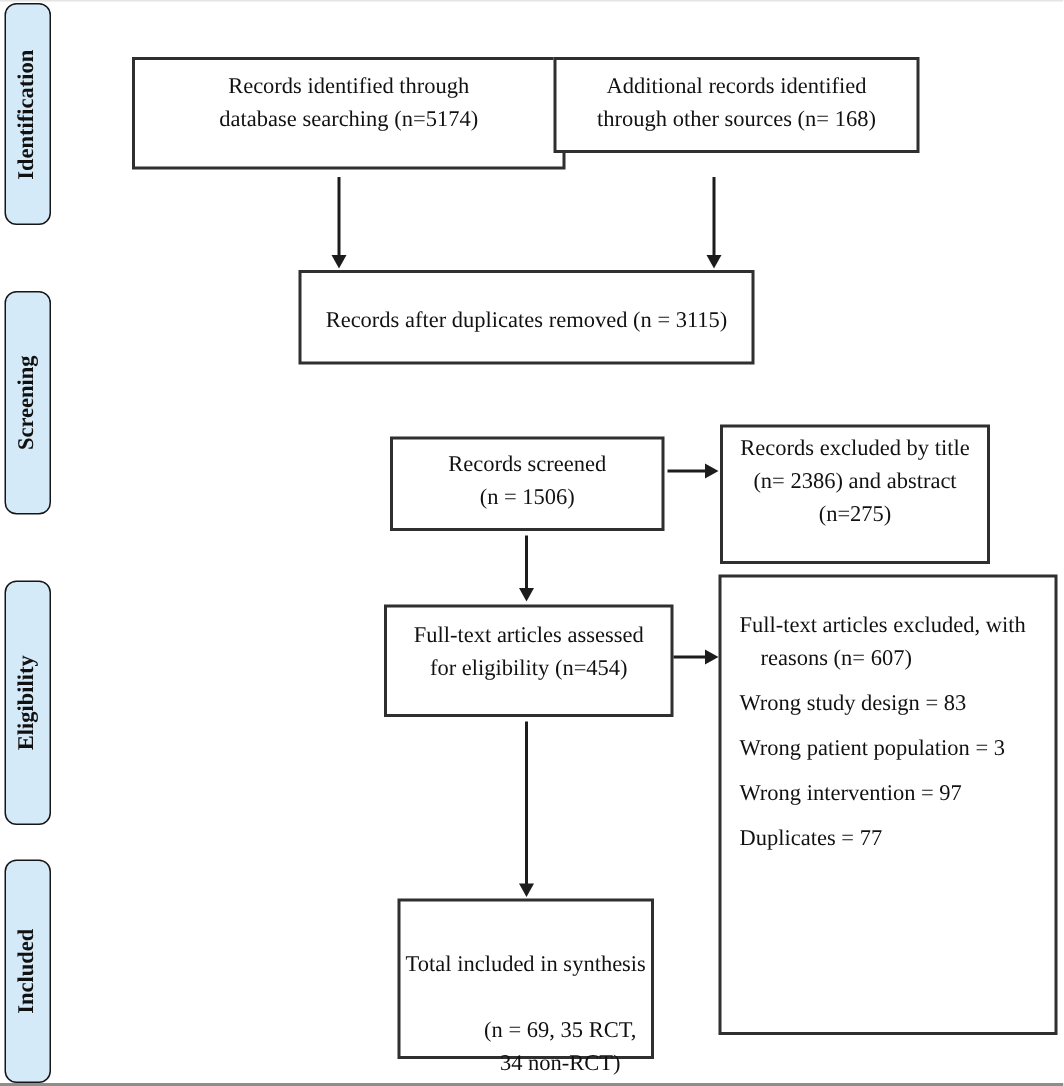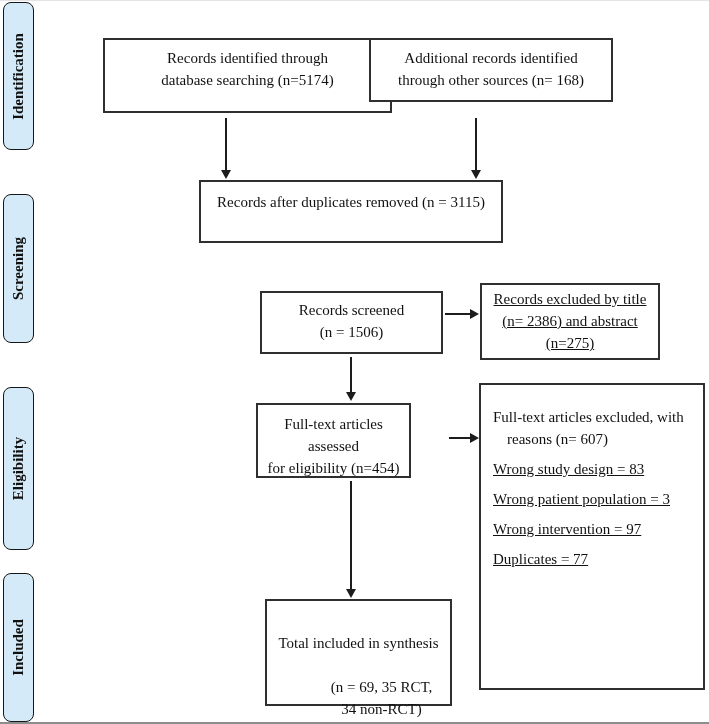--- a/index.html
+++ b/index.html
@@ -40,21 +40,21 @@
     background: #fff;
     border: 2px solid #2f2f2f;
     box-sizing: border-box;
     font-size: 15px;
     line-height: 22px;
     text-align: center;
     white-space: pre-line;
   }
   .fbox.left-align { text-align: left; white-space: normal; }
   .reason-title-line2 { padding-left: 14px; }
-  .reason-item { white-space: pre-line; margin-top: 8px; text-decoration: underline; }
+  .reason-item { white-space: pre-line; margin-top: 8px; }
   .offset-lines { padding-left: 46px; white-space: pre-line; }
   
   .vline { position: absolute; width: 2px; background: #1c1c1c; }
   .hline { position: absolute; height: 2px; background: #1c1c1c; }
   .ah-down {
     position: absolute; width: 0; height: 0;
     border-left: 5px solid transparent;
     border-right: 5px solid transparent;
     border-top: 9px solid #1c1c1c;
   }
@@ -77,50 +77,50 @@
 <div class="stage" style="top:194px; height:149px;">
   <span class="vtext">Screening</span>
 </div>
 <div class="stage" style="top:387px; height:163px;">
   <span class="vtext">Eligibility</span>
 </div>
 <div class="stage" style="top:573px; height:149px;">
   <span class="vtext">Included</span>
 </div>
 
-<div class="fbox" style="left:103px; top:38px; width:289px; height:75px; padding-top:7px;">Records identified through
+<div class="fbox" style="left:88px; top:38px; width:289px; height:75px; padding-top:7px;">Records identified through
 database searching (n=5174)</div>
 
 <div class="fbox" style="left:369px; top:38px; width:244px; height:64px; padding-top:7px;">Additional records identified
 through other sources (n= 168)</div>
 
-<div class="fbox" style="left:199px; top:180px; width:304px; height:63px; padding-top:9px;">Records after duplicates removed (n = 3115)</div>
+<div class="fbox" style="left:199px; top:180px; width:304px; height:63px; padding-top:21px;">Records after duplicates removed (n = 3115)</div>
 
 <div class="fbox" style="left:260px; top:291px; width:183px; height:63px; padding-top:6px;">Records screened
 (n = 1506)</div>
 
-<div class="fbox" style="left:480px; top:283px; width:180px; height:77px; padding-top:3px;text-decoration:underline;">Records excluded by title
+<div class="fbox" style="left:480px; top:283px; width:180px; height:93px; padding-top:3px;">Records excluded by title
 (n= 2386) and abstract
 (n=275)</div>
 
-<div class="fbox" style="left:256px; top:403px; width:155px; height:75px; padding-top:8px;">Full-text articles assessed
+<div class="fbox" style="left:256px; top:403px; width:193px; height:75px; padding-top:8px;">Full-text articles assessed
 for eligibility (n=454)</div>
 
 <div class="fbox left-align" style="left:479px; top:383px; width:226px; height:307px; padding:21px 12px;">
   <div>Full-text articles excluded, with</div>
   <div class="reason-title-line2">reasons (n= 607)</div>
   <div>
       <div class="reason-item">Wrong study design = 83</div>
       <div class="reason-item">Wrong patient population = 3</div>
       <div class="reason-item">Wrong intervention = 97</div>
       <div class="reason-item">Duplicates = 77</div>
     </div>
 </div>
 
-<div class="fbox" style="left:265px; top:599px; width:187px; height:107px; padding-top:9px;">
+<div class="fbox" style="left:265px; top:599px; width:171px; height:107px; padding-top:9px;">
   <div>Total included in synthesis</div>
   <div class="offset-lines">(n = 69, 35 RCT,
 34 non-RCT)</div>
 </div>
 
 <div class="vline" style="left:225px; top:118px; height:53px;"></div>
 <div class="ah-down" style="left:221px; top:170px;"></div>
 
 <div class="vline" style="left:475px; top:118px; height:53px;"></div>
 <div class="ah-down" style="left:471px; top:170px;"></div>

